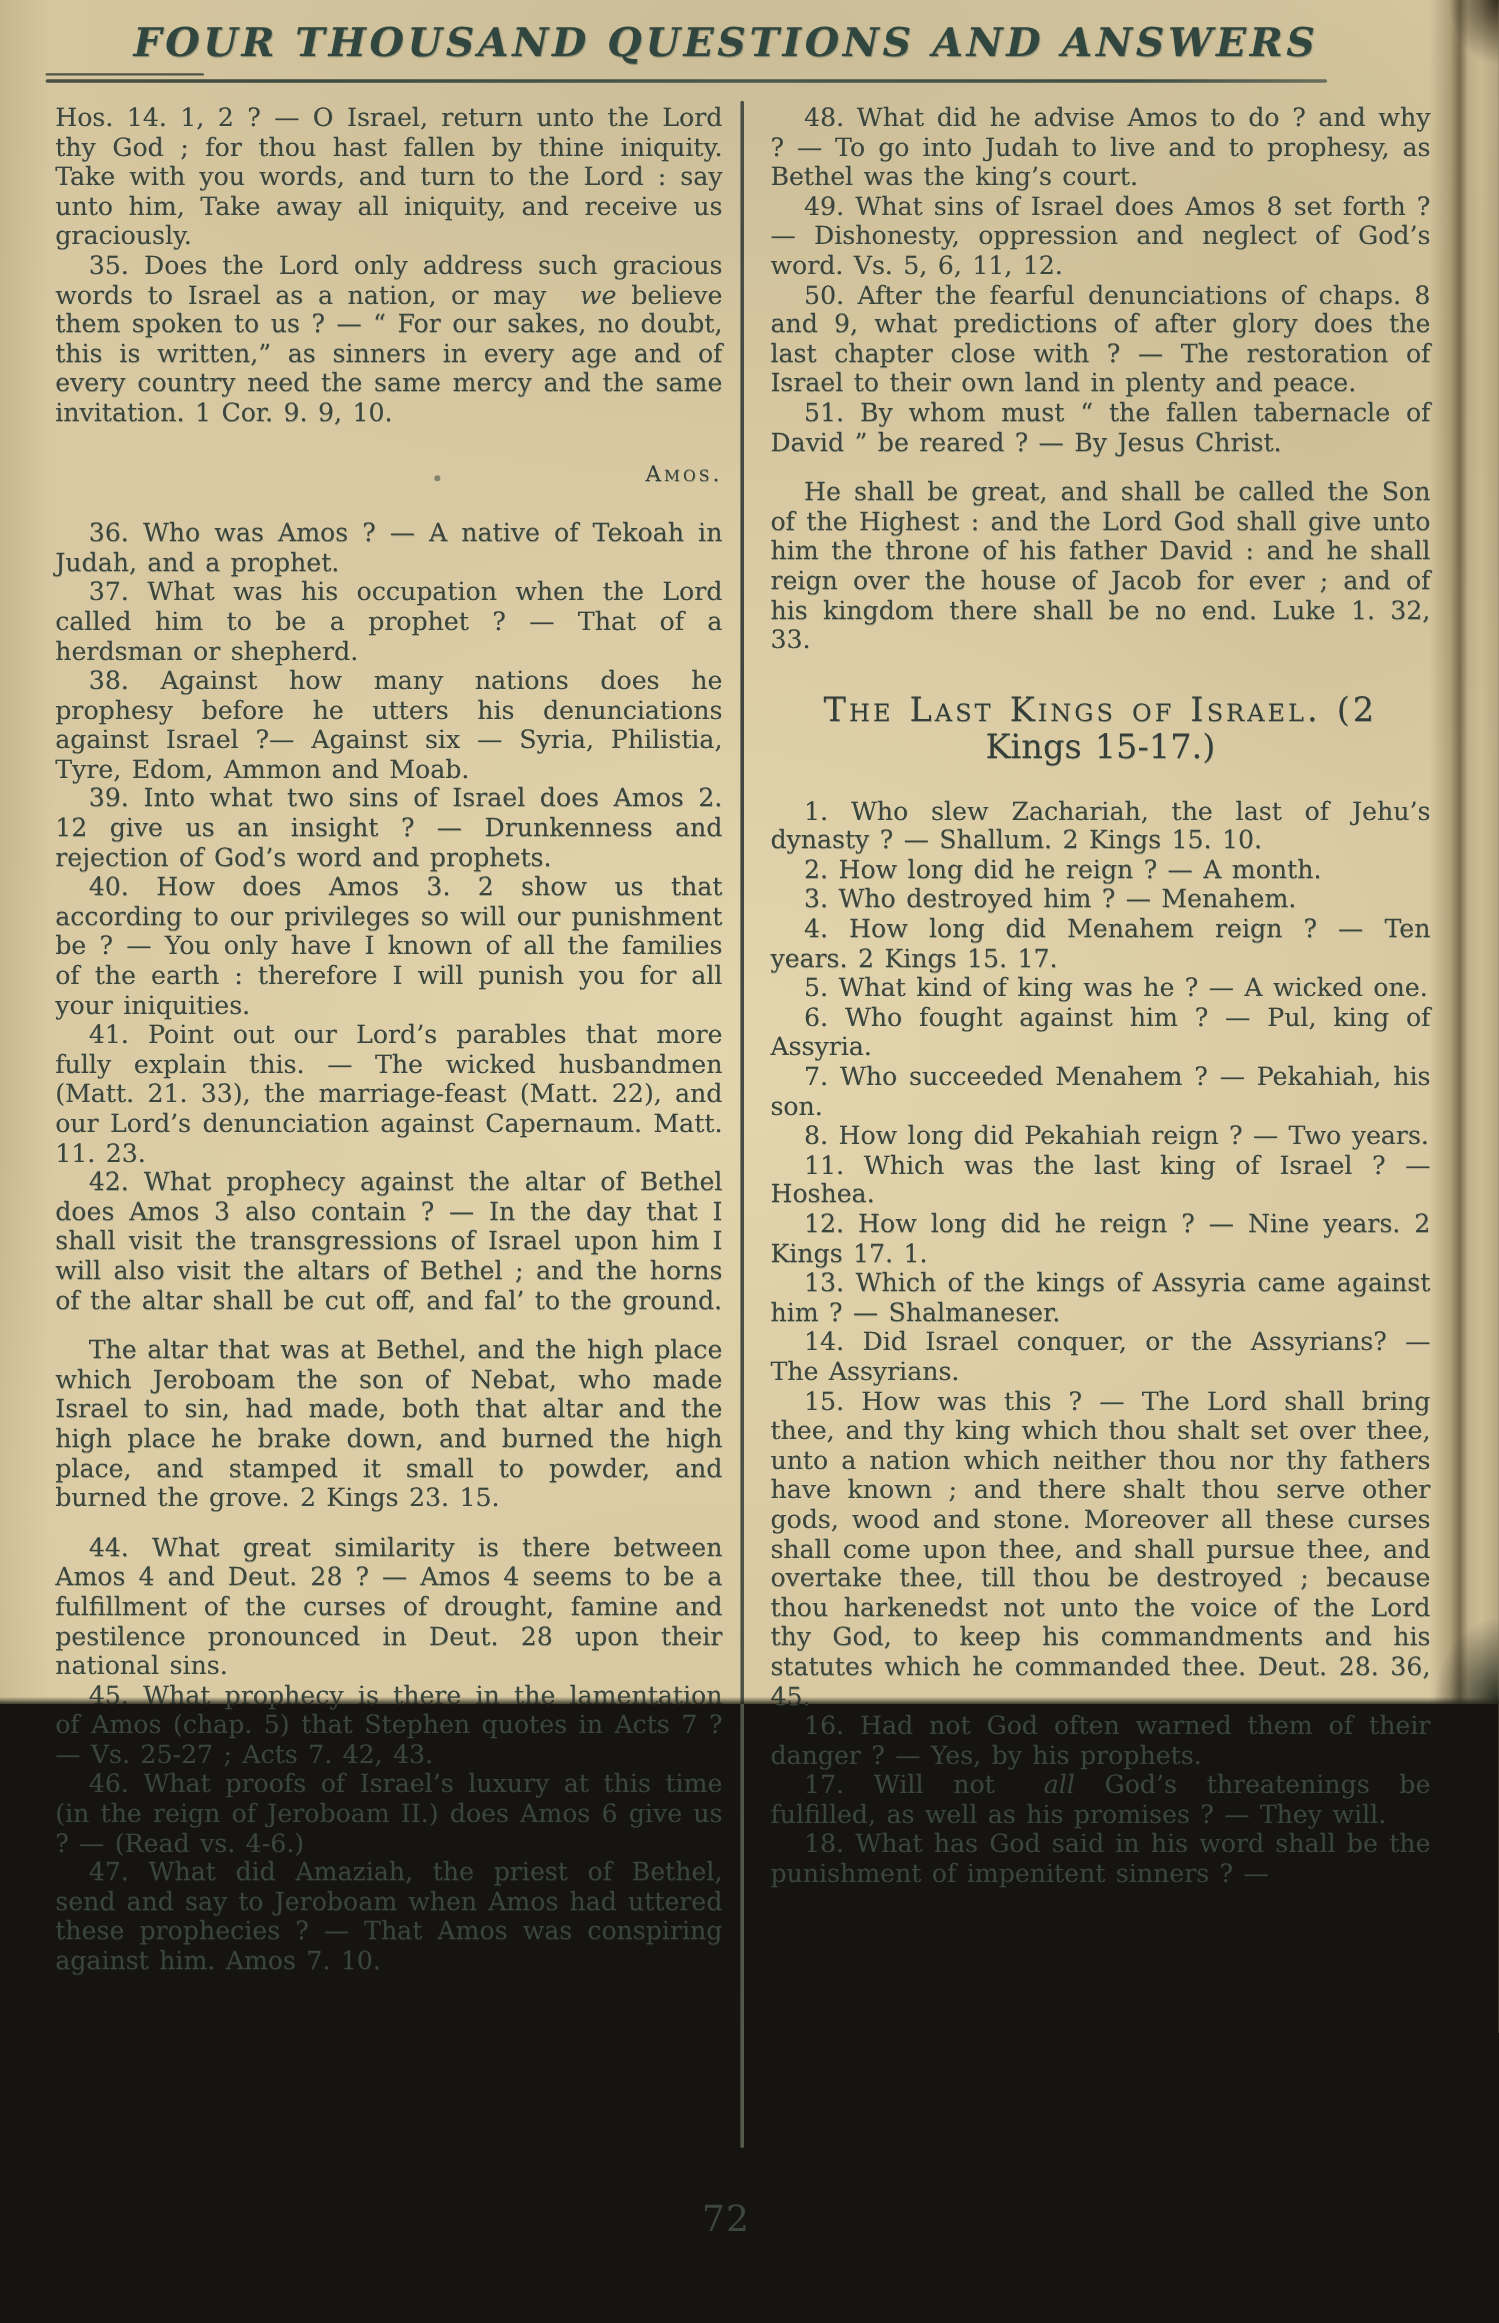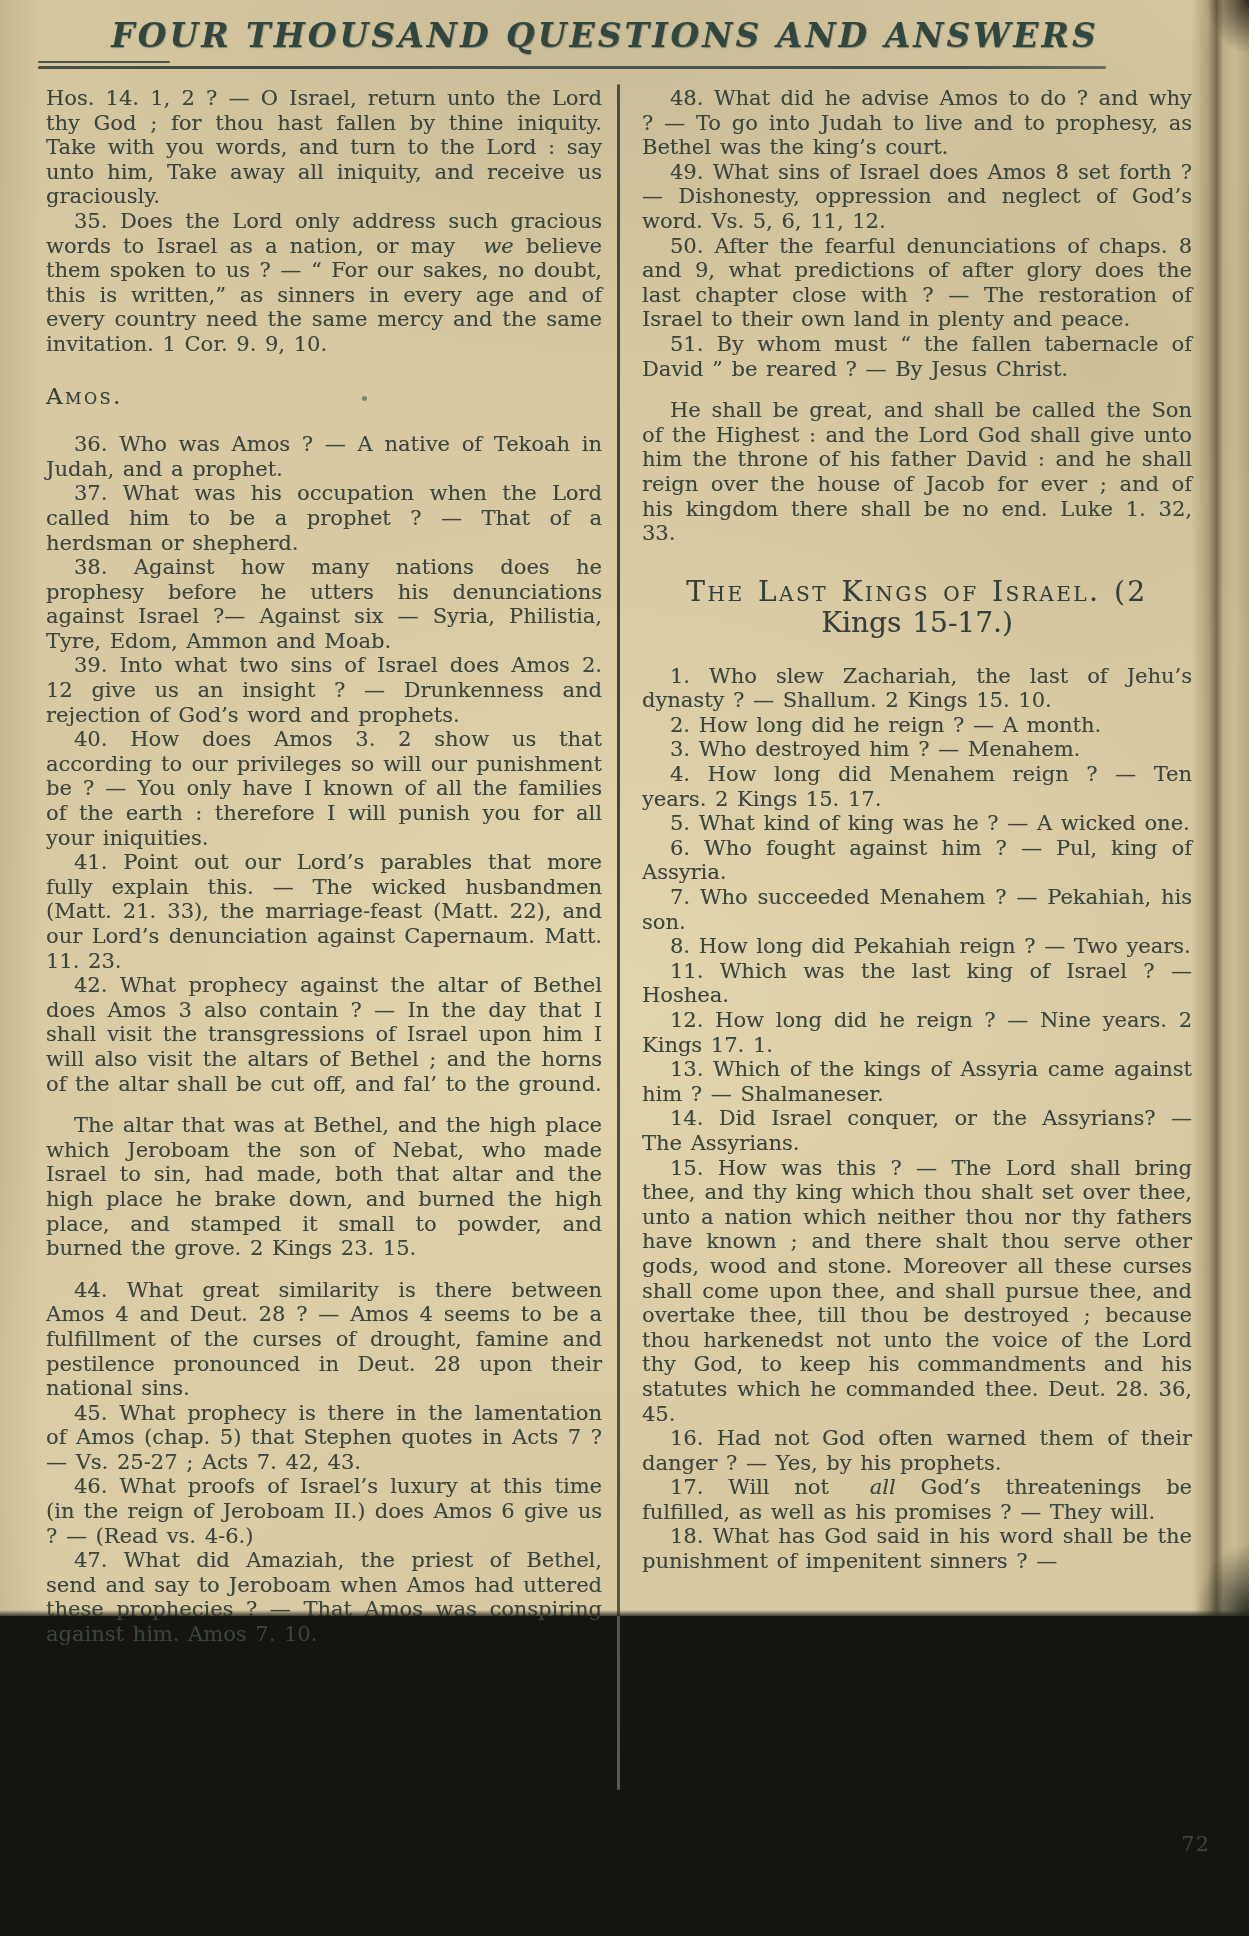--- a/index.html
+++ b/index.html
@@ -4,21 +4,21 @@
 <style>
   html, body { margin: 0; padding: 0; }
   body {
     width: 1249px; height: 1936px;
     background: #161410;
     font-family: "DejaVu Serif", "Liberation Serif", serif;
     overflow: hidden;
     position: relative;
   }
   .page {
-    position: absolute; left: 0; top: 0; width: 1249px; height: 1616px;
+    position: absolute; left: 0; top: 0; width: 1249px; height: 1420px;
     background:
       radial-gradient(ellipse 900px 700px at 48% 62%, rgba(236,223,184,0.55), rgba(236,223,184,0) 70%),
       radial-gradient(ellipse 1000px 500px at 50% 2%, rgba(178,166,132,0.35), rgba(178,166,132,0) 75%),
       radial-gradient(ellipse 420px 520px at 88% 22%, rgba(164,150,110,0.22), rgba(164,150,110,0) 70%),
       radial-gradient(ellipse 520px 420px at 12% 88%, rgba(226,212,172,0.4), rgba(226,212,172,0) 75%),
       linear-gradient(90deg, rgba(120,102,64,0.18), rgba(120,102,64,0) 3.5%),
       #d8c9a2;
     color: #3a453e;
   }
   .running-head {
@@ -51,36 +51,36 @@
     color: #3a453e;
     text-shadow: 0.3px 0.3px 0.5px rgba(55,68,60,0.35);
   }
   .col-left  { left: 46px;  width: 556px; }
   .col-right { left: 642px; width: 550px; }
   .col p { margin: 0; }
   .col p.qa    { text-indent: 28px; }
   .col p.cont  { text-indent: 0; }
   .col p.quote { text-indent: 28px; margin: 17px 0; }
   .col p.heading {
-    text-align: left; text-indent: 0;
+    text-align: right; text-indent: 0;
     margin: 27px 0 24px;
-    font-size: 23px; color: #343f39;
+    font-size: 18px; color: #343f39;
   }
   .col p.heading2 {
     text-align: center; text-indent: 0;
     margin: 30px 0 26px;
     font-size: 28px; line-height: 31px;
     white-space: pre-line;
     color: #343f39;
   }
   .sc { font-variant: small-caps; letter-spacing: 2.5px; }
   .it { font-style: italic; margin-left: 16px; }
   .page-number {
     position: absolute; top: 1832px; left: 0; width: 1210px;
-    text-align: right; font-size: 21px; color: #3c463f;
+    text-align: center; font-size: 30px; color: #3c463f;
     letter-spacing: 1px;
   }
   .speck {
     position: absolute; left: 362px; top: 396px; width: 5px; height: 5px;
     border-radius: 50%; background: rgba(62,72,62,0.55);
   }
   .gutter {
     position: absolute; right: 0; top: 0; width: 58px; height: 100%;
     background:
       radial-gradient(ellipse 70px 90px at 100% 0%, rgba(28,22,12,0.85), rgba(28,22,12,0) 60%),

